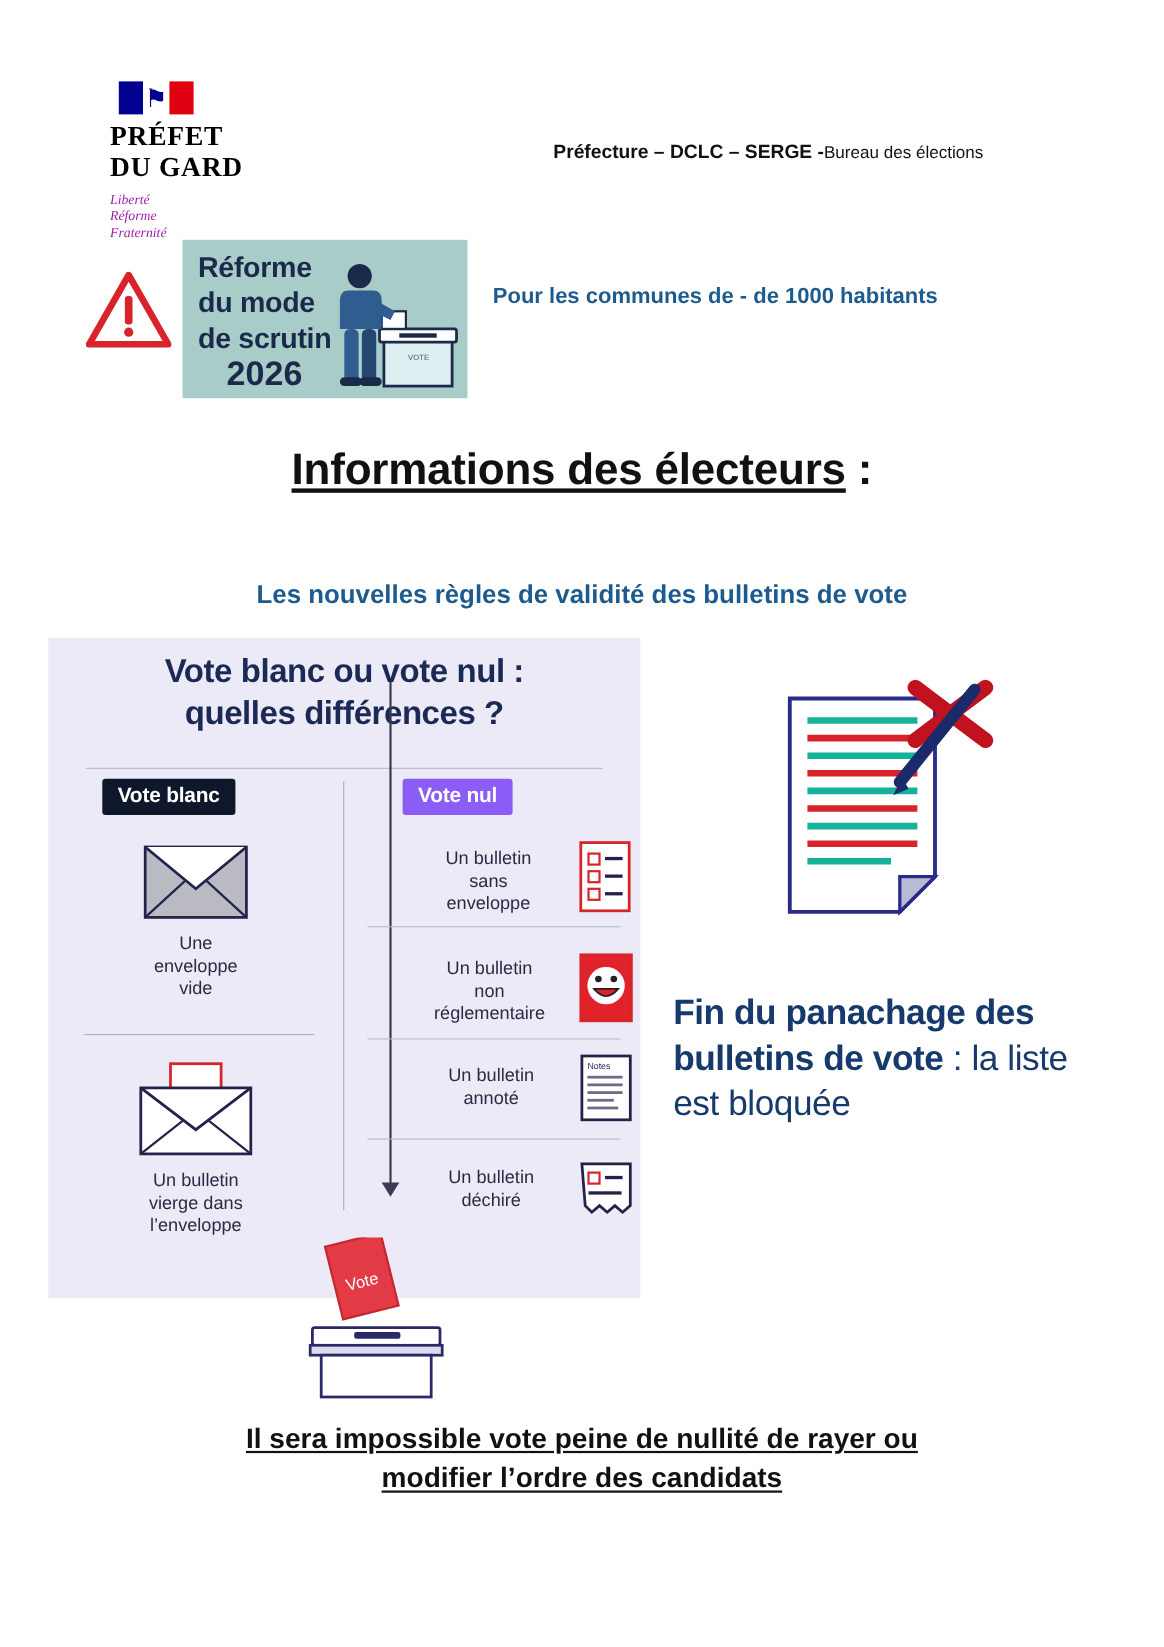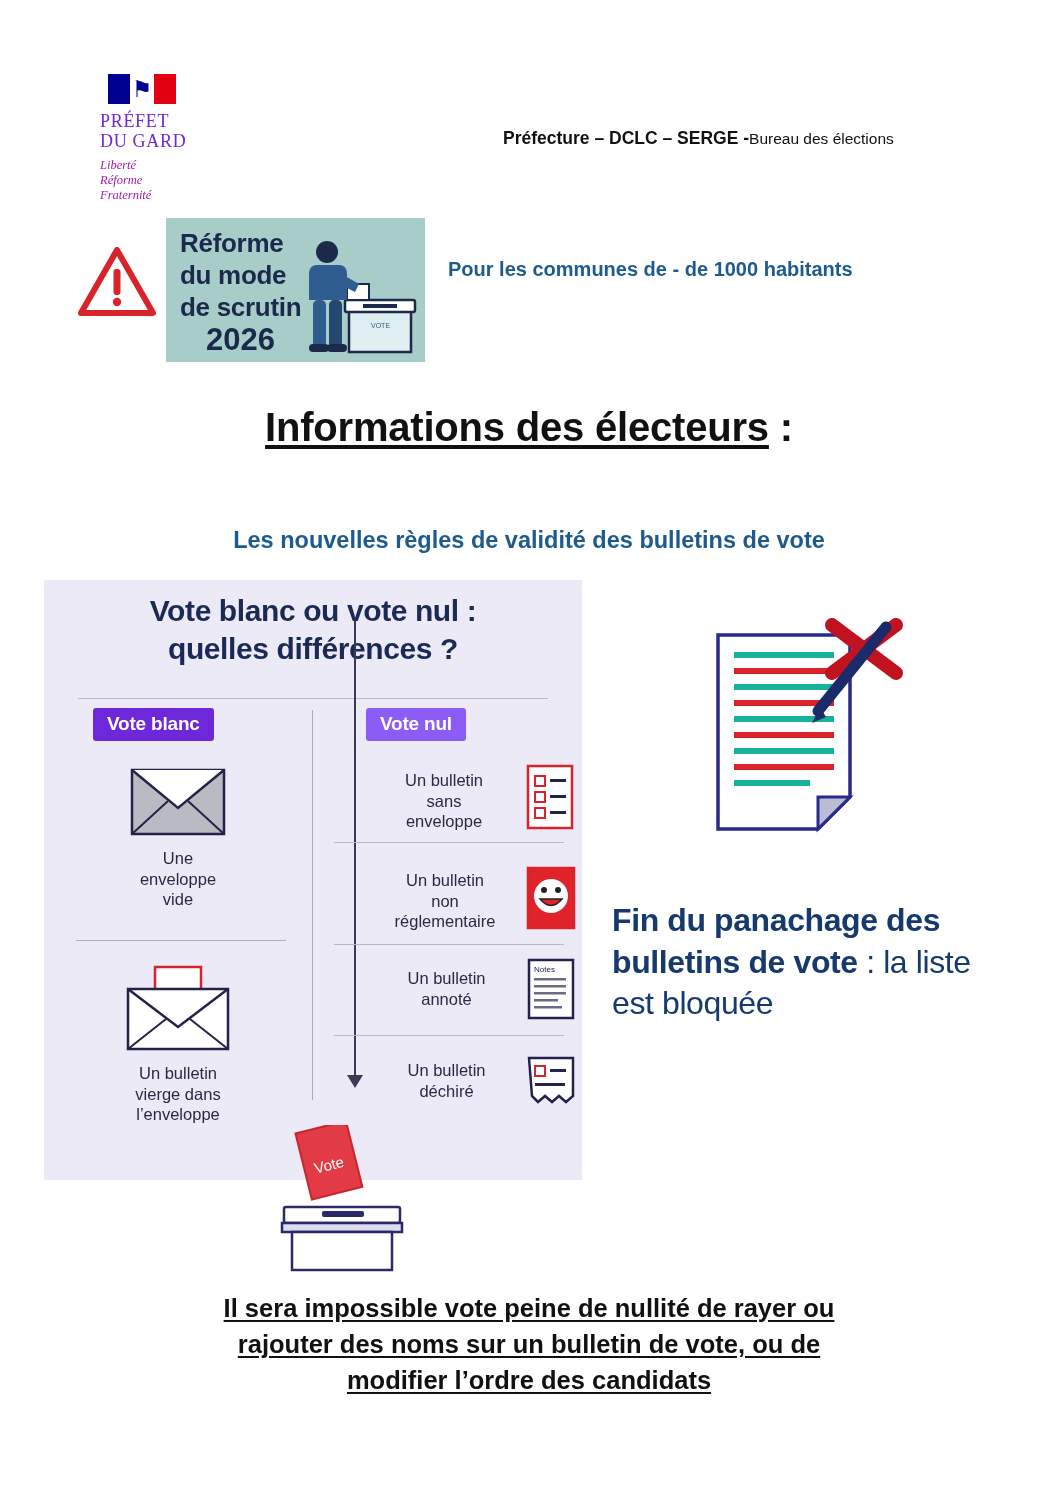--- a/index.html
+++ b/index.html
@@ -43,26 +43,26 @@
     position: absolute;
     left: 20px; top: 2px;
     width: 28px; height: 26px;
     color: #000091;
     font-size: 23px;
     line-height: 26px;
     text-align: center;
   }
   .prefet-name {
     font-family: "Liberation Serif", serif;
-    font-size: 18px;
-    font-weight: 400;
+    font-size: 25px;
+    font-weight: 700;
     letter-spacing: 0.7px;
     line-height: 1.12;
     margin-top: 7px;
-    color: #6d28d9;
+    color: #000000;
   }
   .devise {
     font-family: Liberation Serif, serif;
     font-style: italic;
     font-size: 12.5px;
     line-height: 1.2;
     margin-top: 7px;
     color: #a21caf;
   }
   .service-line {
@@ -188,21 +188,21 @@
   }
   .chip {
     position: absolute;
     color: #ffffff;
     font-size: 19px;
     font-weight: 700;
     padding: 5px 14px 6px;
     border-radius: 3px;
     letter-spacing: -0.2px;
   }
-  .chip-blanc { left: 49px; top: 128px; background: #6d28d9; }
+  .chip-blanc { left: 49px; top: 128px; background: #0f172a; }
   .chip-nul { left: 322px; top: 128px; background: #8b5cf6; }
 
   .col-left { position: absolute; left: 0; top: 0; width: 268px; height: 100%; }
   .col-right { position: absolute; left: 268px; top: 0; width: 270px; height: 100%; }
 
   .cap {
     position: absolute;
     text-align: center;
     font-size: 16.5px;
     color: #2a2a44;
@@ -509,15 +509,14 @@
     </g>
   </svg>
 </div>
 
 <div class="panachage-text">
   <span class="b">Fin du panachage des bulletins de vote</span><span> : la liste est bloquée</span>
 </div>
 
 <div class="bottom-note">
   <div>Il sera impossible vote peine de nullité de rayer ou</div>
-  <div>rajouter des noms sur un bulletin de vote, ou de</div>
   <div>modifier l’ordre des candidats</div>
 </div>
 
 </body></html>

